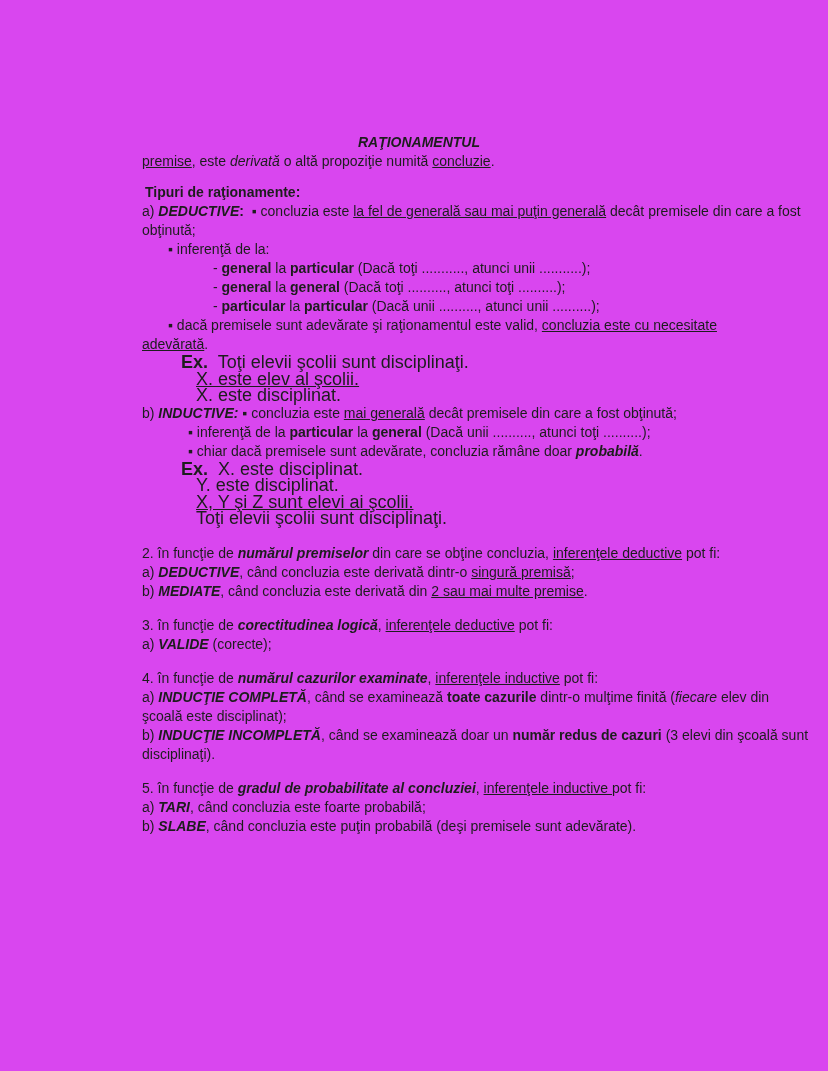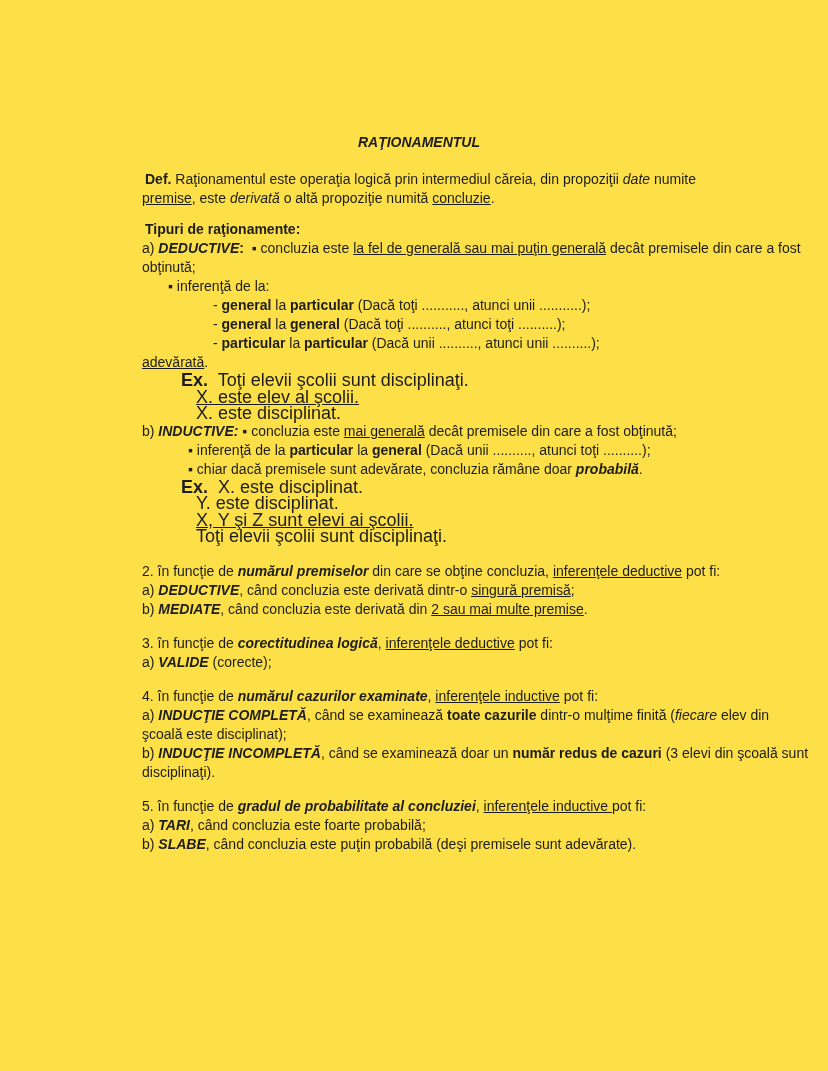--- a/index.html
+++ b/index.html
@@ -1,17 +1,17 @@
 <!DOCTYPE html>
 <html><head>
 <meta charset="utf-8">
 <style>
   html,body{margin:0;padding:0;background:#e9e9e9;}
   .page{
-    width:828px;height:1071px;background:#fde047;margin:0 auto;
+    width:828px;height:1071px;background:#d946ef;margin:0 auto;
     box-sizing:border-box;padding:133px 88px 4px 98px;
     font-family:"Liberation Sans",sans-serif;color:#1d1d1d;position:relative;overflow:hidden;
   }
   .doc{width:642px;}
   .l{white-space:pre;font-size:14px;line-height:19px;}
   .l.sm{font-size:18px;line-height:16.5px;}
   .c-t{text-align:center;}
   .c-m{padding-left:0;margin-left:44px;}
   .c-fi{padding-left:47px;}
   .c-b1{padding-left:70px;}
@@ -22,29 +22,29 @@
   .sb{font-weight:bold;}
   .si{font-style:italic;}
   .su{text-decoration:underline;}
 </style>
 </head>
 <body>
 
 <div class="page">
   <div class="doc" id="doc">
       <div class="l c-t"><span class="sb si ">RAŢIONAMENTUL</span></div>
-      <div class="l c-fi" style="margin-top: 18px;"><span class="sb ">Def.</span><span class=""> Raţionamentul este operaţia logică prin intermediul căreia, din propoziţii </span><span class="si ">date</span><span class=""> numite</span></div>
       <div class="l c-m"><span class="su">premise</span><span class="">, este </span><span class="si ">derivată</span><span class=""> o altă propoziţie numită </span><span class="su">concluzie</span><span class="">.</span></div>
       <div class="l c-fi" style="margin-top: 12px;"><span class="sb ">Tipuri de raţionamente:</span></div>
       <div class="l c-m"><span class="">a) </span><span class="sb si ">DEDUCTIVE</span><span class="sb ">:</span><span class="">  ▪ concluzia este </span><span class="su">la fel de generală sau mai puţin generală</span><span class=""> decât premisele din care a fost</span></div>
       <div class="l c-m"><span class="">obţinută;</span></div>
       <div class="l c-b1"><span class="">▪ inferenţă de la:</span></div>
       <div class="l c-dash"><span class="">- </span><span class="sb ">general</span><span class=""> la </span><span class="sb ">particular</span><span class=""> (Dacă toţi ..........., atunci unii ...........);</span></div>
       <div class="l c-dash"><span class="">- </span><span class="sb ">general</span><span class=""> la </span><span class="sb ">general</span><span class=""> (Dacă toţi .........., atunci toţi ..........);</span></div>
       <div class="l c-dash"><span class="">- </span><span class="sb ">particular</span><span class=""> la </span><span class="sb ">particular</span><span class=""> (Dacă unii .........., atunci unii ..........);</span></div>
+      <div class="l c-b1"><span class="">▪ dacă premisele sunt adevărate şi raţionamentul este valid, </span><span class="su">concluzia este cu necesitate</span></div>
       <div class="l c-m"><span class="su">adevărată</span><span class="">.</span></div>
       <div class="l c-ex sm"><span class="sb ">Ex.</span><span class="">  Toţi elevii şcolii sunt disciplinaţi.</span></div>
       <div class="l c-exs sm"><span class="su">X. este elev al şcolii.</span></div>
       <div class="l c-exs sm"><span class="">X. este disciplinat.</span></div>
       <div class="l c-m"><span class="">b) </span><span class="sb si ">INDUCTIVE:</span><span class=""> ▪ concluzia este </span><span class="su">mai generală</span><span class=""> decât premisele din care a fost obţinută;</span></div>
       <div class="l c-ib"><span class="">▪ inferenţă de la </span><span class="sb ">particular</span><span class=""> la </span><span class="sb ">general</span><span class=""> (Dacă unii .........., atunci toţi ..........);</span></div>
       <div class="l c-ib"><span class="">▪ chiar dacă premisele sunt adevărate, concluzia rămâne doar </span><span class="sb si ">probabilă</span><span class="">.</span></div>
       <div class="l c-ex sm"><span class="sb ">Ex.</span><span class="">  X. este disciplinat.</span></div>
       <div class="l c-exs sm"><span class="">Y. este disciplinat.</span></div>
       <div class="l c-exs sm"><span class="su">X, Y şi Z sunt elevi ai şcolii.</span></div>

